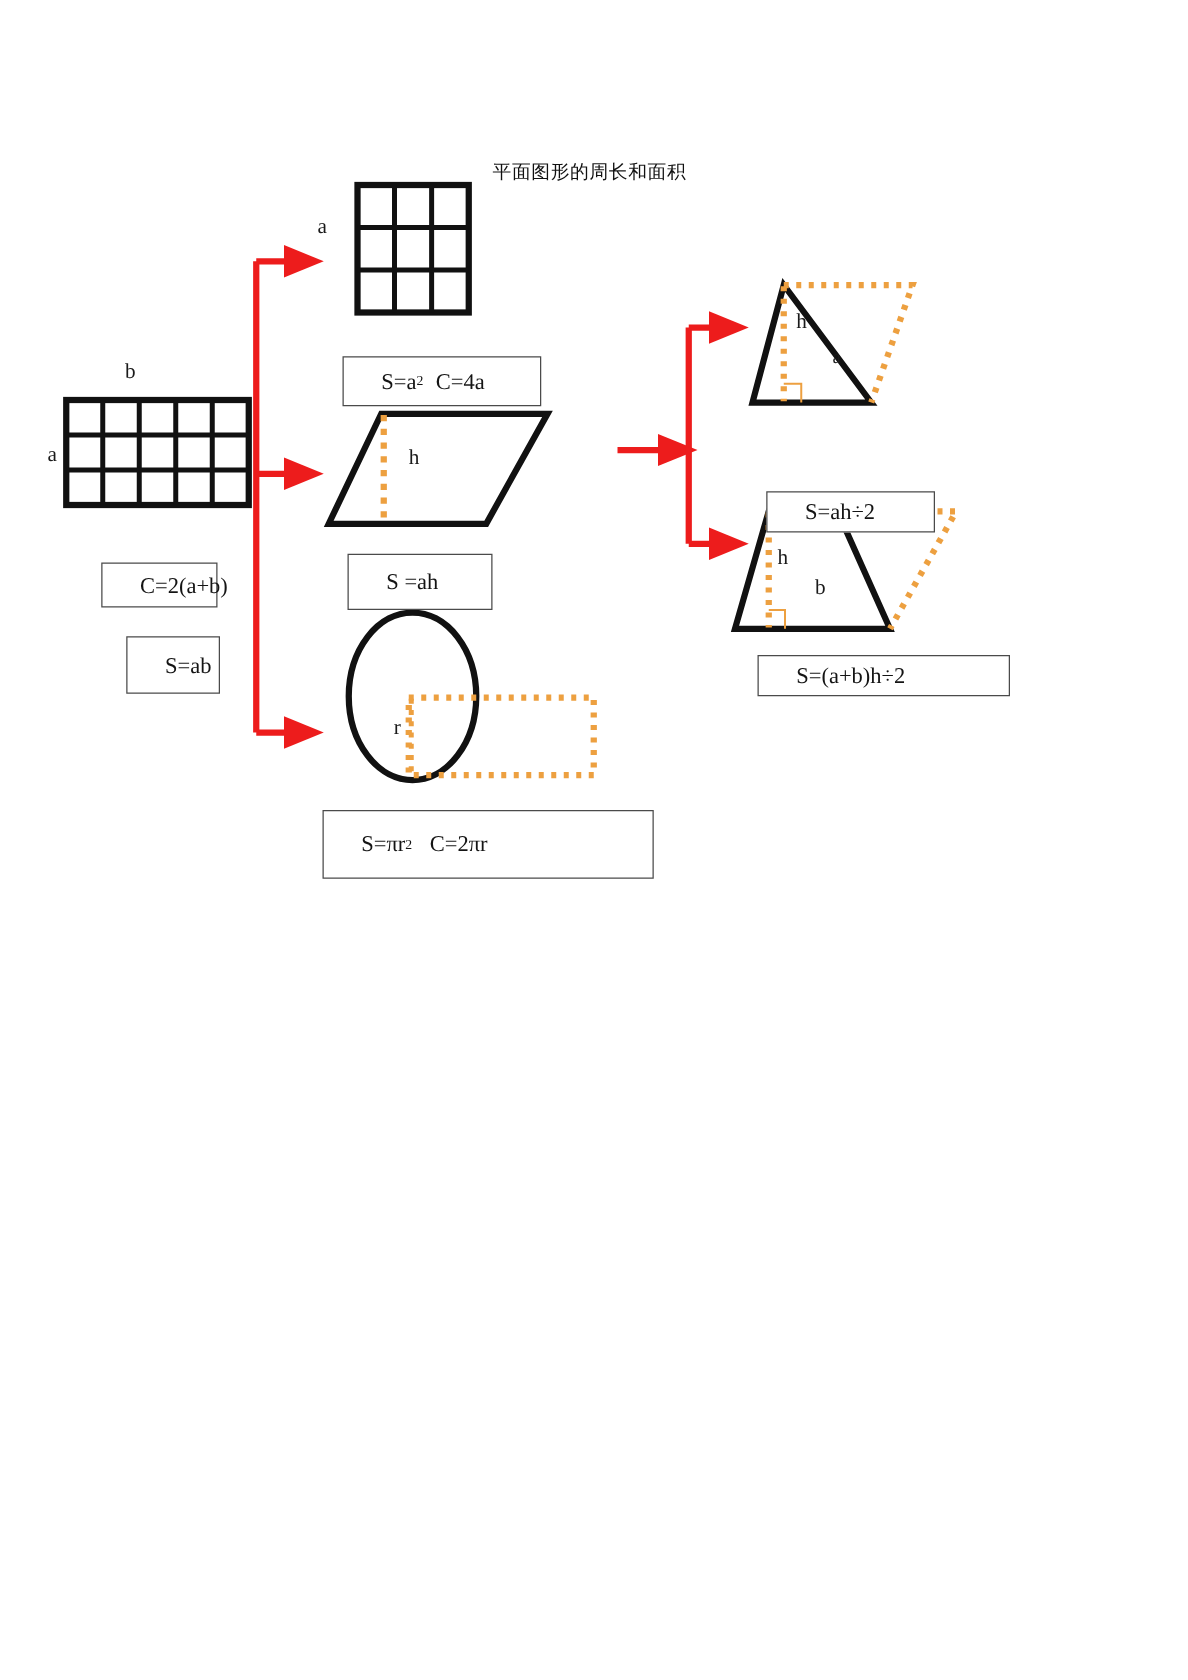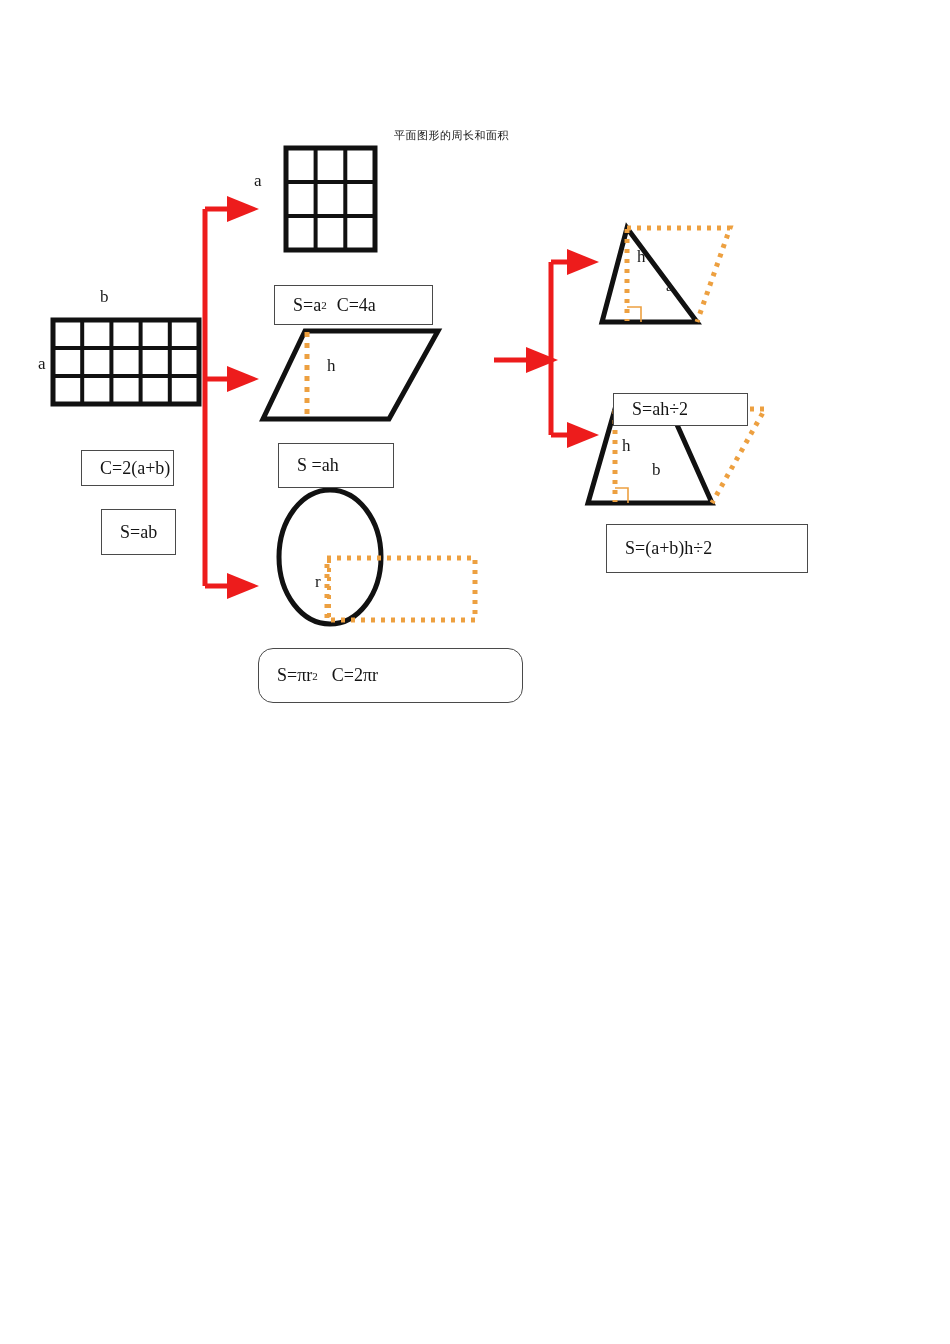--- a/index.html
+++ b/index.html
@@ -25,33 +25,33 @@
     position: absolute;
     font-family: "Liberation Serif", "DejaVu Serif", serif;
     font-size: 17px;
     color: #1a1a1a;
     white-space: nowrap;
     line-height: 1;
   }
   .title {
     position: absolute;
     font-family: "DejaVu Sans", "Liberation Sans", sans-serif;
-    font-size: 11px;
+    font-size: 15px;
     color: #111111;
     white-space: nowrap;
     letter-spacing: 0.5px;
   }
   .formula-box {
     position: absolute;
     border: 1.3px solid #4a4a4a;
     background: #ffffff;
     box-sizing: border-box;
     display: flex;
     align-items: center;
-    padding-left: 18px;
+    padding-left: 30px;
     font-family: "Liberation Serif", "DejaVu Serif", serif;
     font-size: 18px;
     color: #141414;
     white-space: nowrap;
   }
   .formula-box sup {
     font-size: 11px;
     vertical-align: super;
     line-height: 0;
   }
@@ -155,26 +155,26 @@
   <span>S=a</span>
     <sup>2</sup>
   <span style="display:inline-block;width:10px;"></span>
   <span>C=4a</span>
 </div>
 
 <div class="formula-box" style="left:278px; top:443px; width:116px; height:45px;">
   <span>S =ah</span>
 </div>
 
-<div class="formula-box" style="left:258px; top:648px; width:265px; height:55px;border-radius:15px;">
+<div class="formula-box" style="left:258px; top:648px; width:265px; height:55px;">
   <span>S=πr</span>
     <sup>2</sup>
   <span style="display:inline-block;width:14px;"></span>
   <span>C=2πr</span>
 </div>
 
 <div class="formula-box" style="left:613px; top:349px; width:135px; height:33px;margin-top:44px;">
   <span>S=ah÷2</span>
 </div>
 
-<div class="formula-box" style="left:606px; top:524px; width:202px; height:49px;">
+<div class="formula-box" style="left:606px; top:524px; width:202px; height:33px;">
   <span>S=(a+b)h÷2</span>
 </div>
 
 </body></html>

